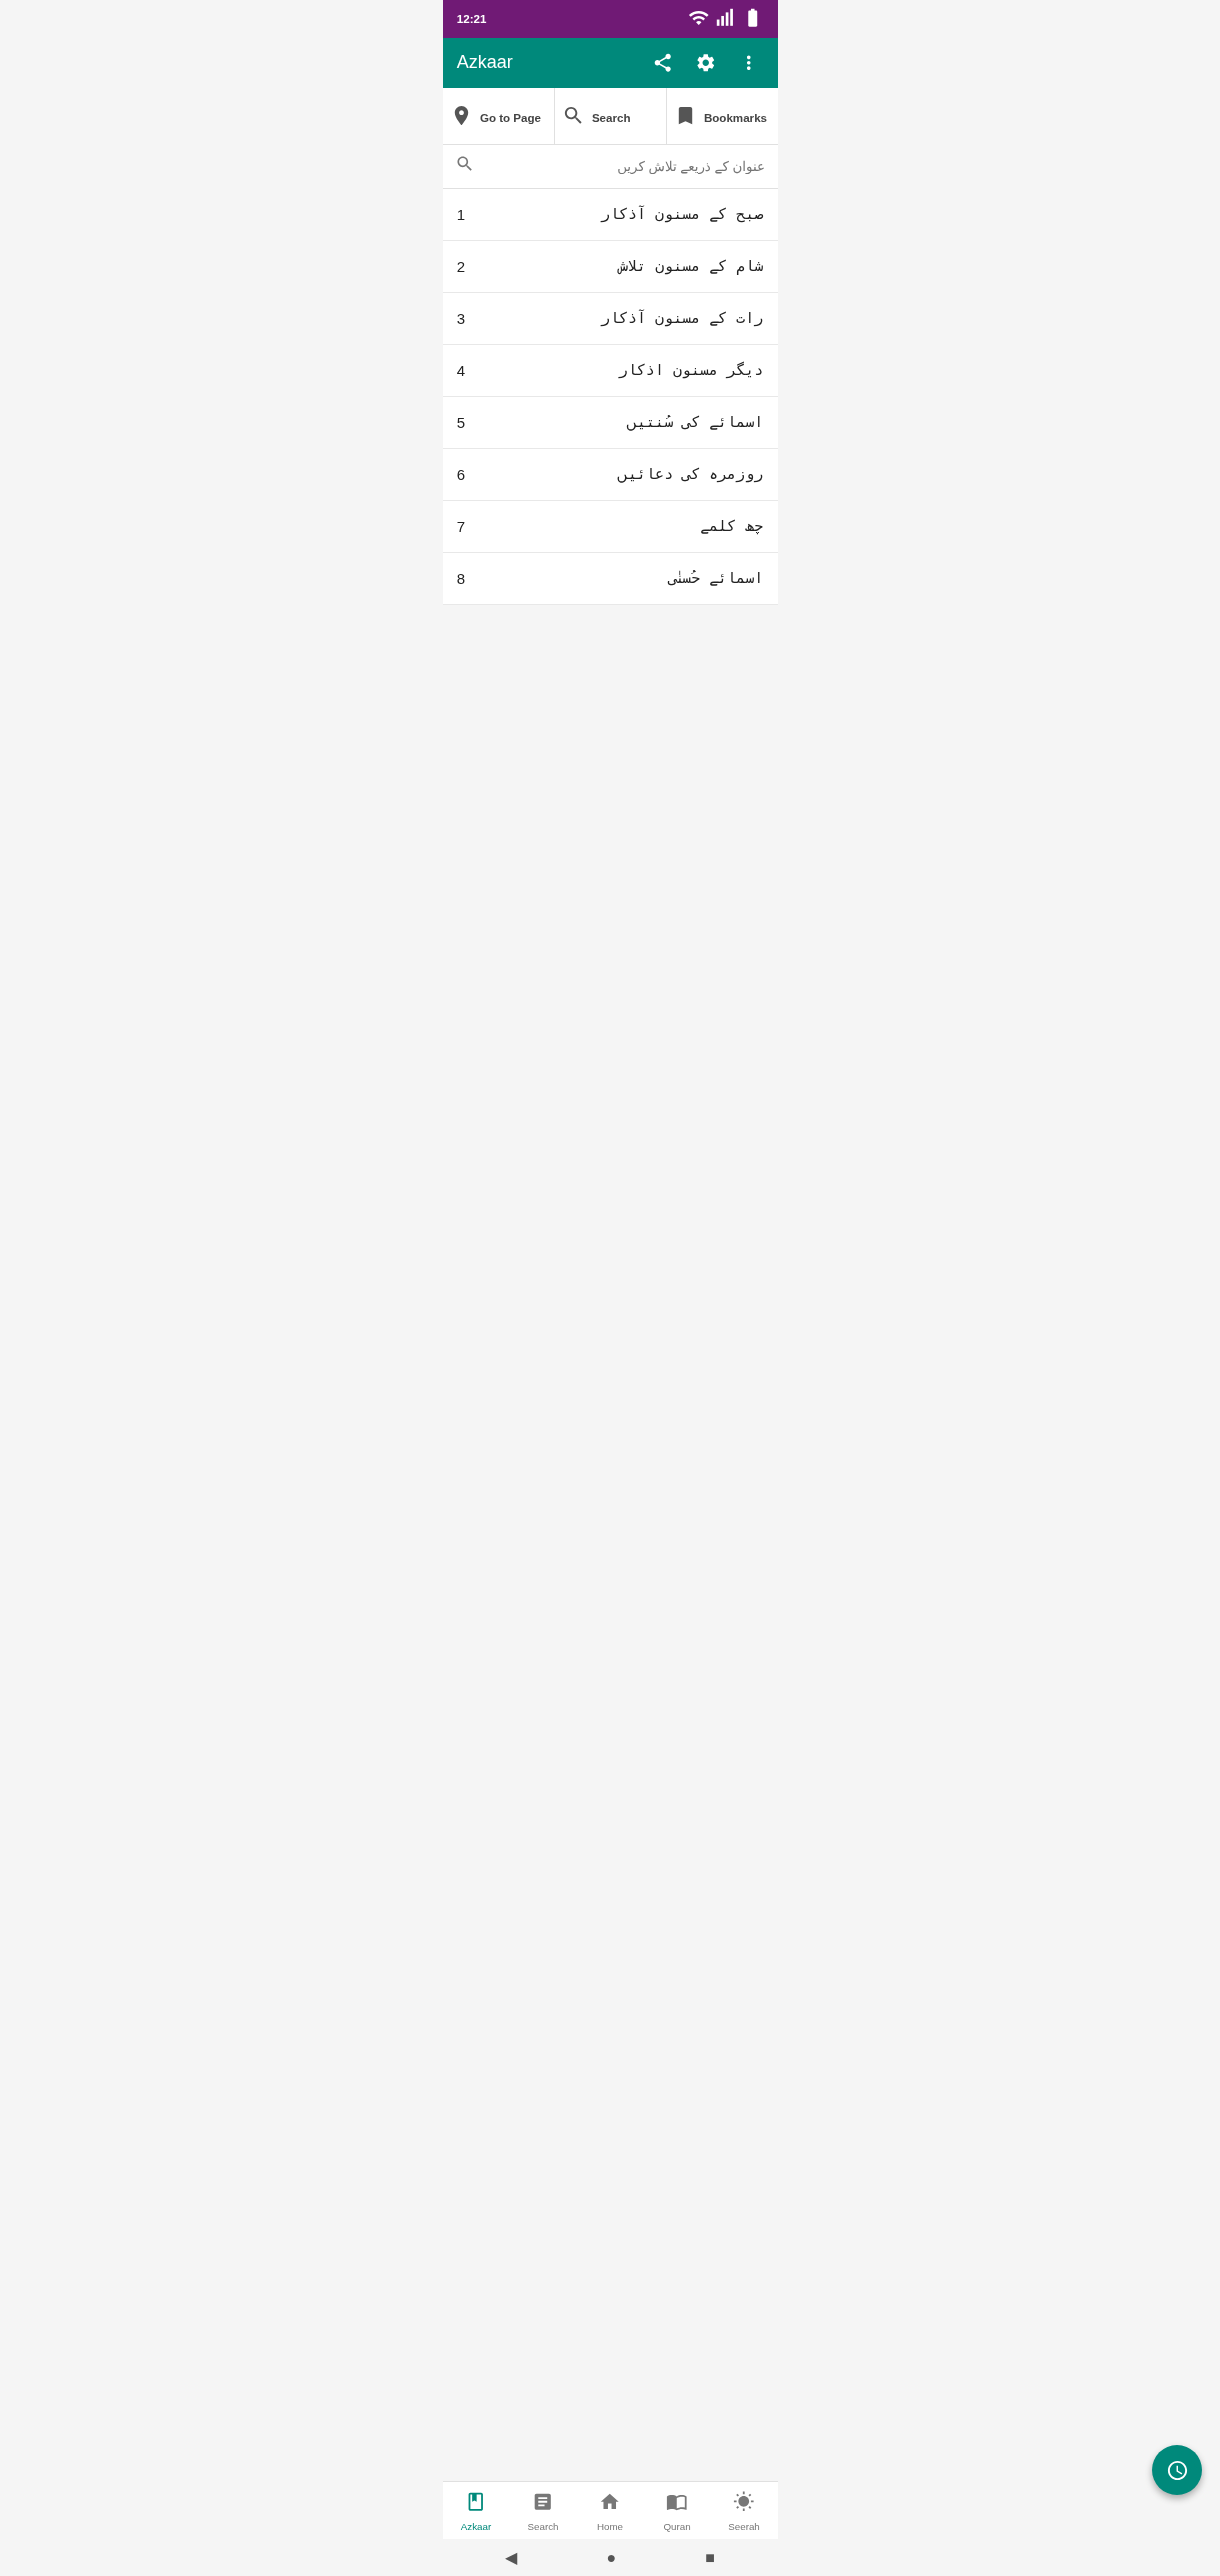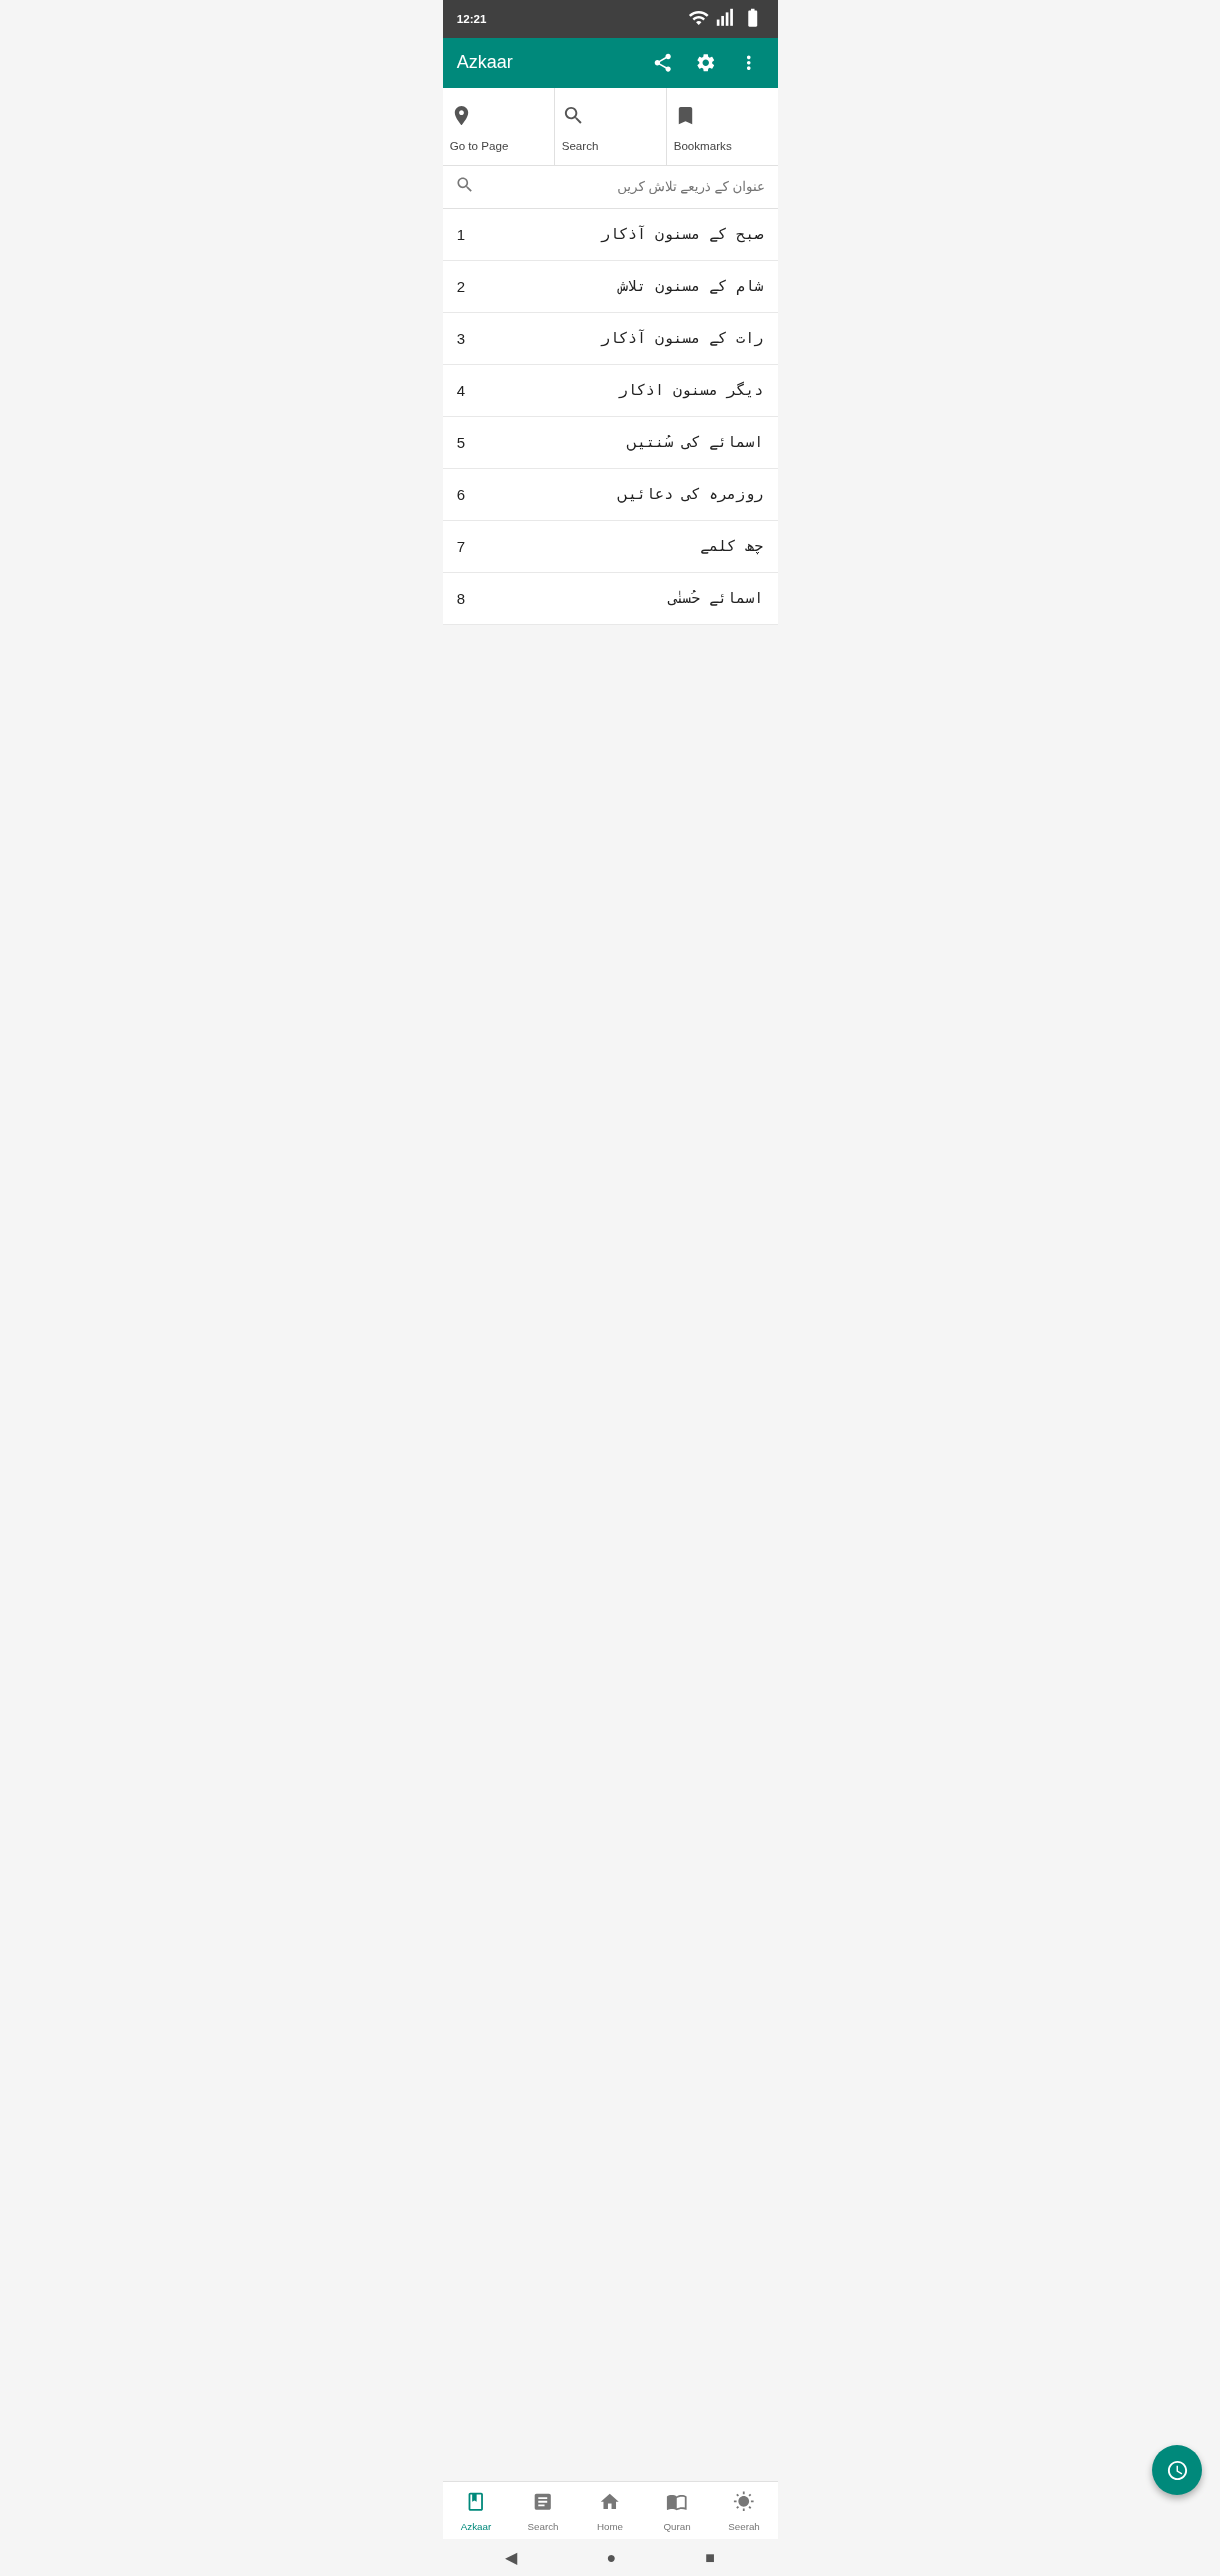--- a/index.html
+++ b/index.html
@@ -12,21 +12,21 @@
       font-family: 'Segoe UI', Arial, sans-serif;
       background-color: #f5f5f5;
       width: 335px;
       margin: 0 auto;
       min-height: 100vh;
       display: flex;
       flex-direction: column;
     }
 
     .status-bar {
-      background-color: #404040;
+      background-color: #701a75;
       color: white;
       padding: 7.2px 14.3px;
       display: flex;
       justify-content: space-between;
       align-items: center;
       font-size: 11.6px;
       font-weight: 600;
     }
 
     .status-icons {
@@ -72,26 +72,27 @@
 
     .quick-actions {
       background-color: white;
       display: flex;
       border-bottom: 0.9px solid #e0e0e0;
     }
 
     .quick-action-item {
       flex: 1;
       display: flex;
-      flex-direction: column;
-      align-items: flex-start;
+      flex-direction: row;
+      align-items: center;
       padding: 16px 7.2px 12.5px;
       cursor: pointer;
       gap: 7.2px;
       border-right: 0.9px solid #e0e0e0;
+      font-weight: bold;
     }
 
     .quick-action-item:last-child {
       border-right: none;
     }
 
     .quick-action-icon {
       font-size: 19.7px;
       color: #555;
     }

